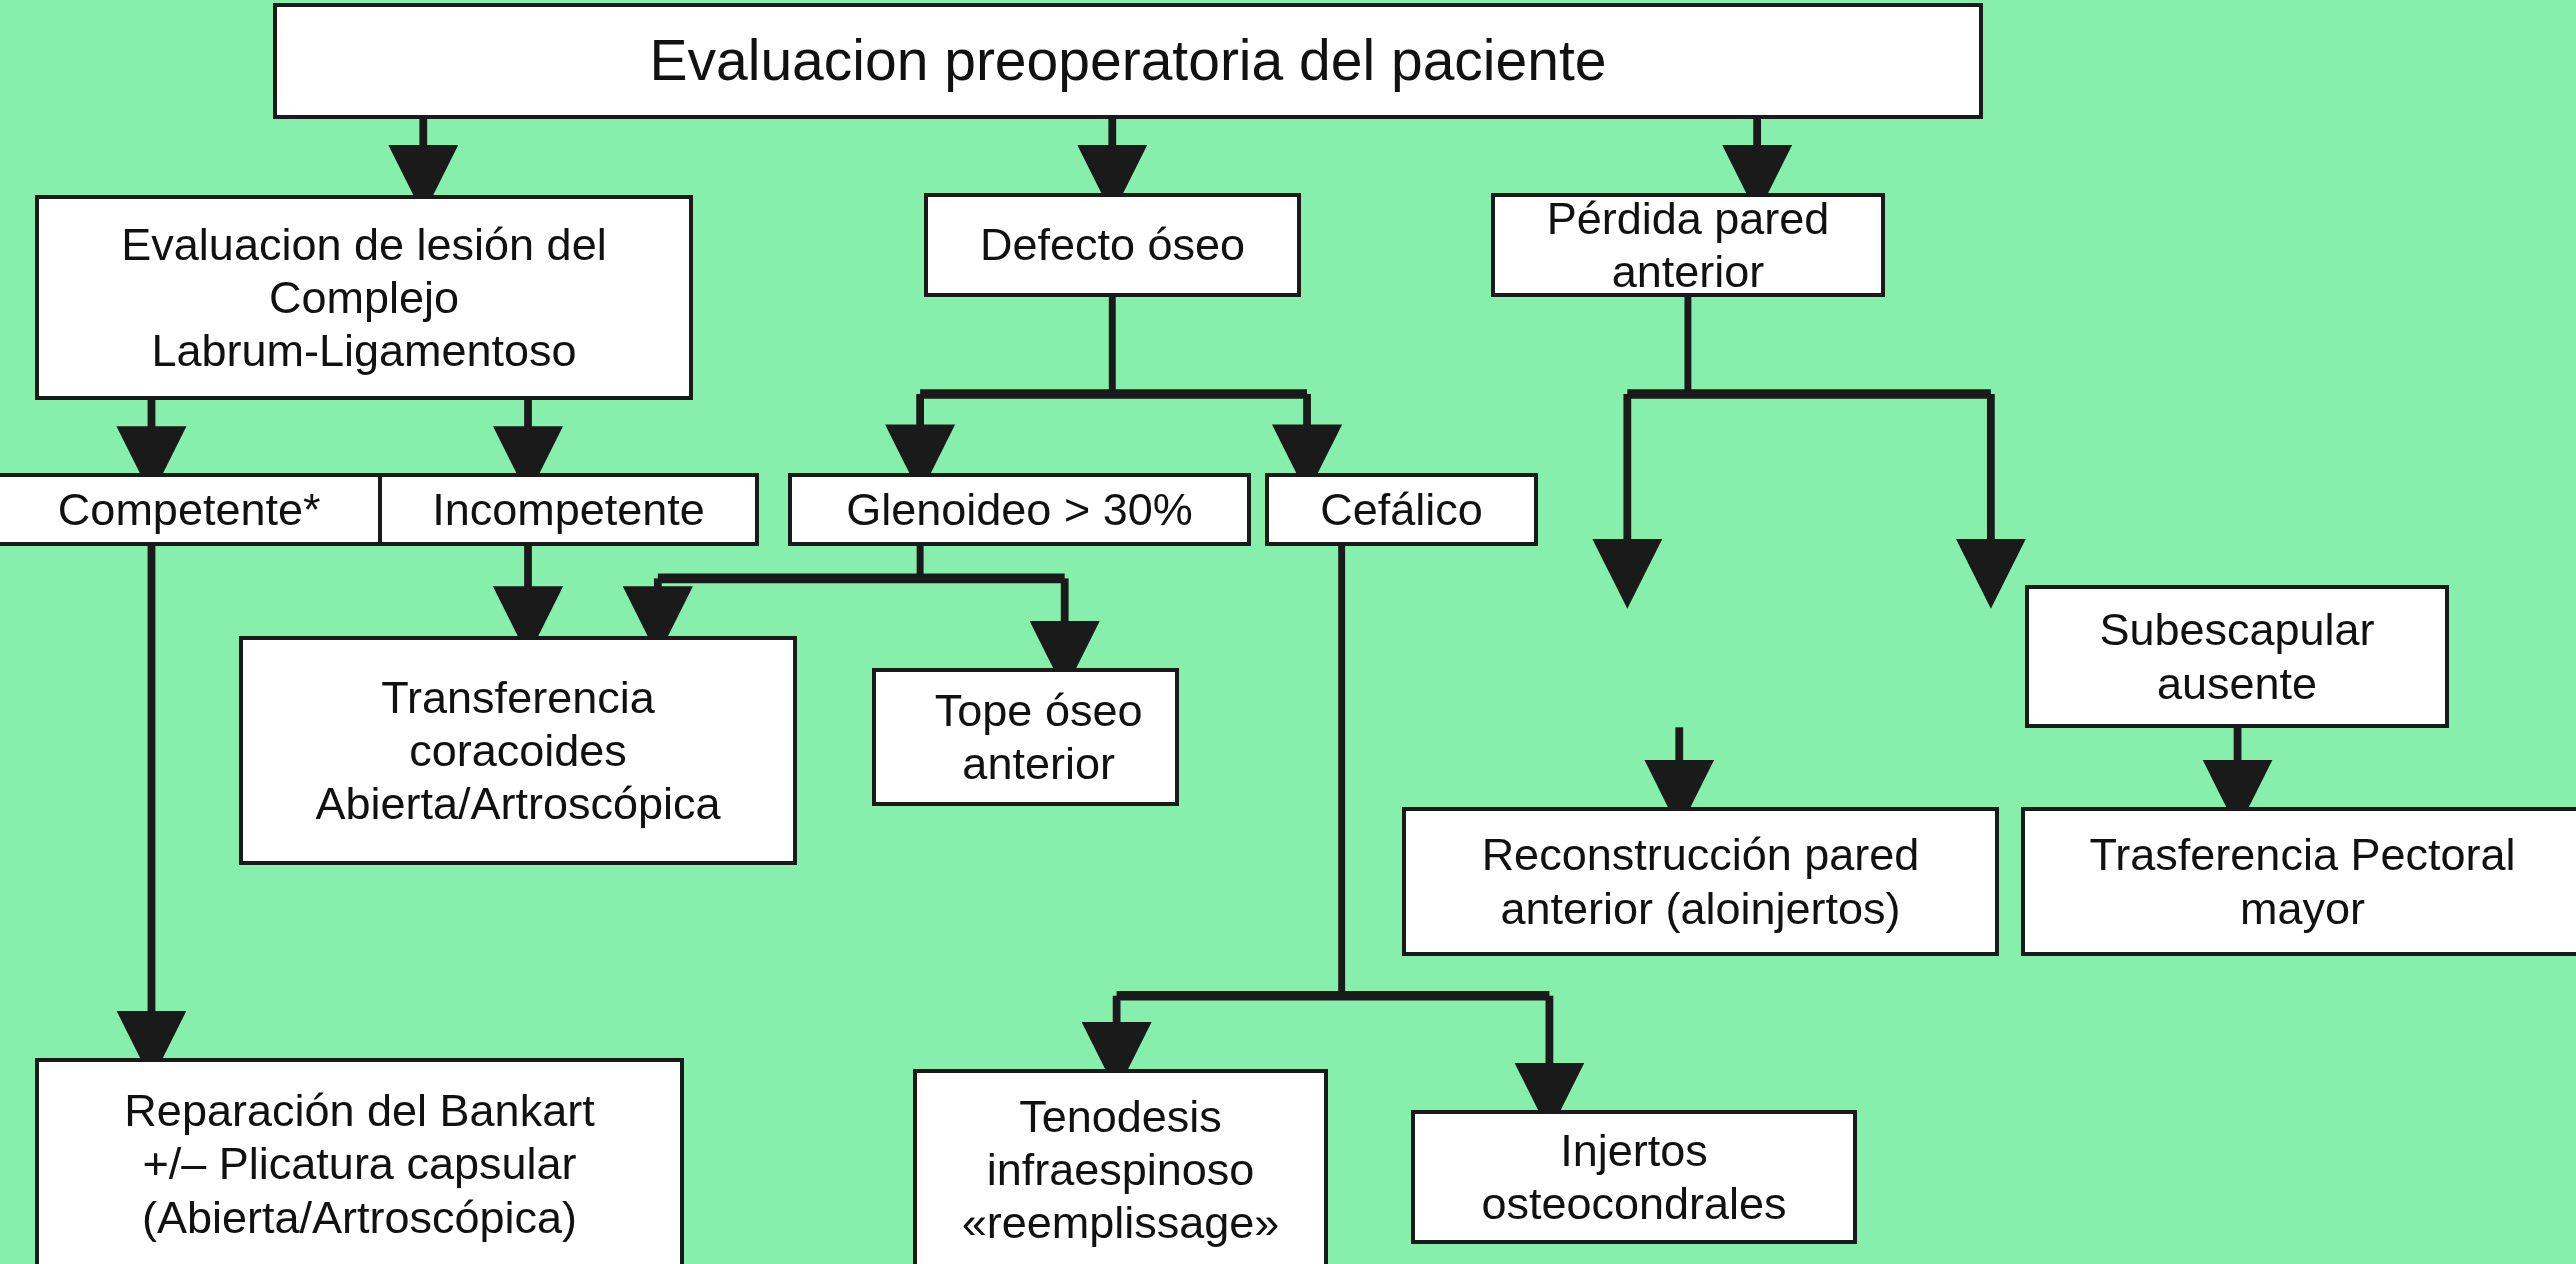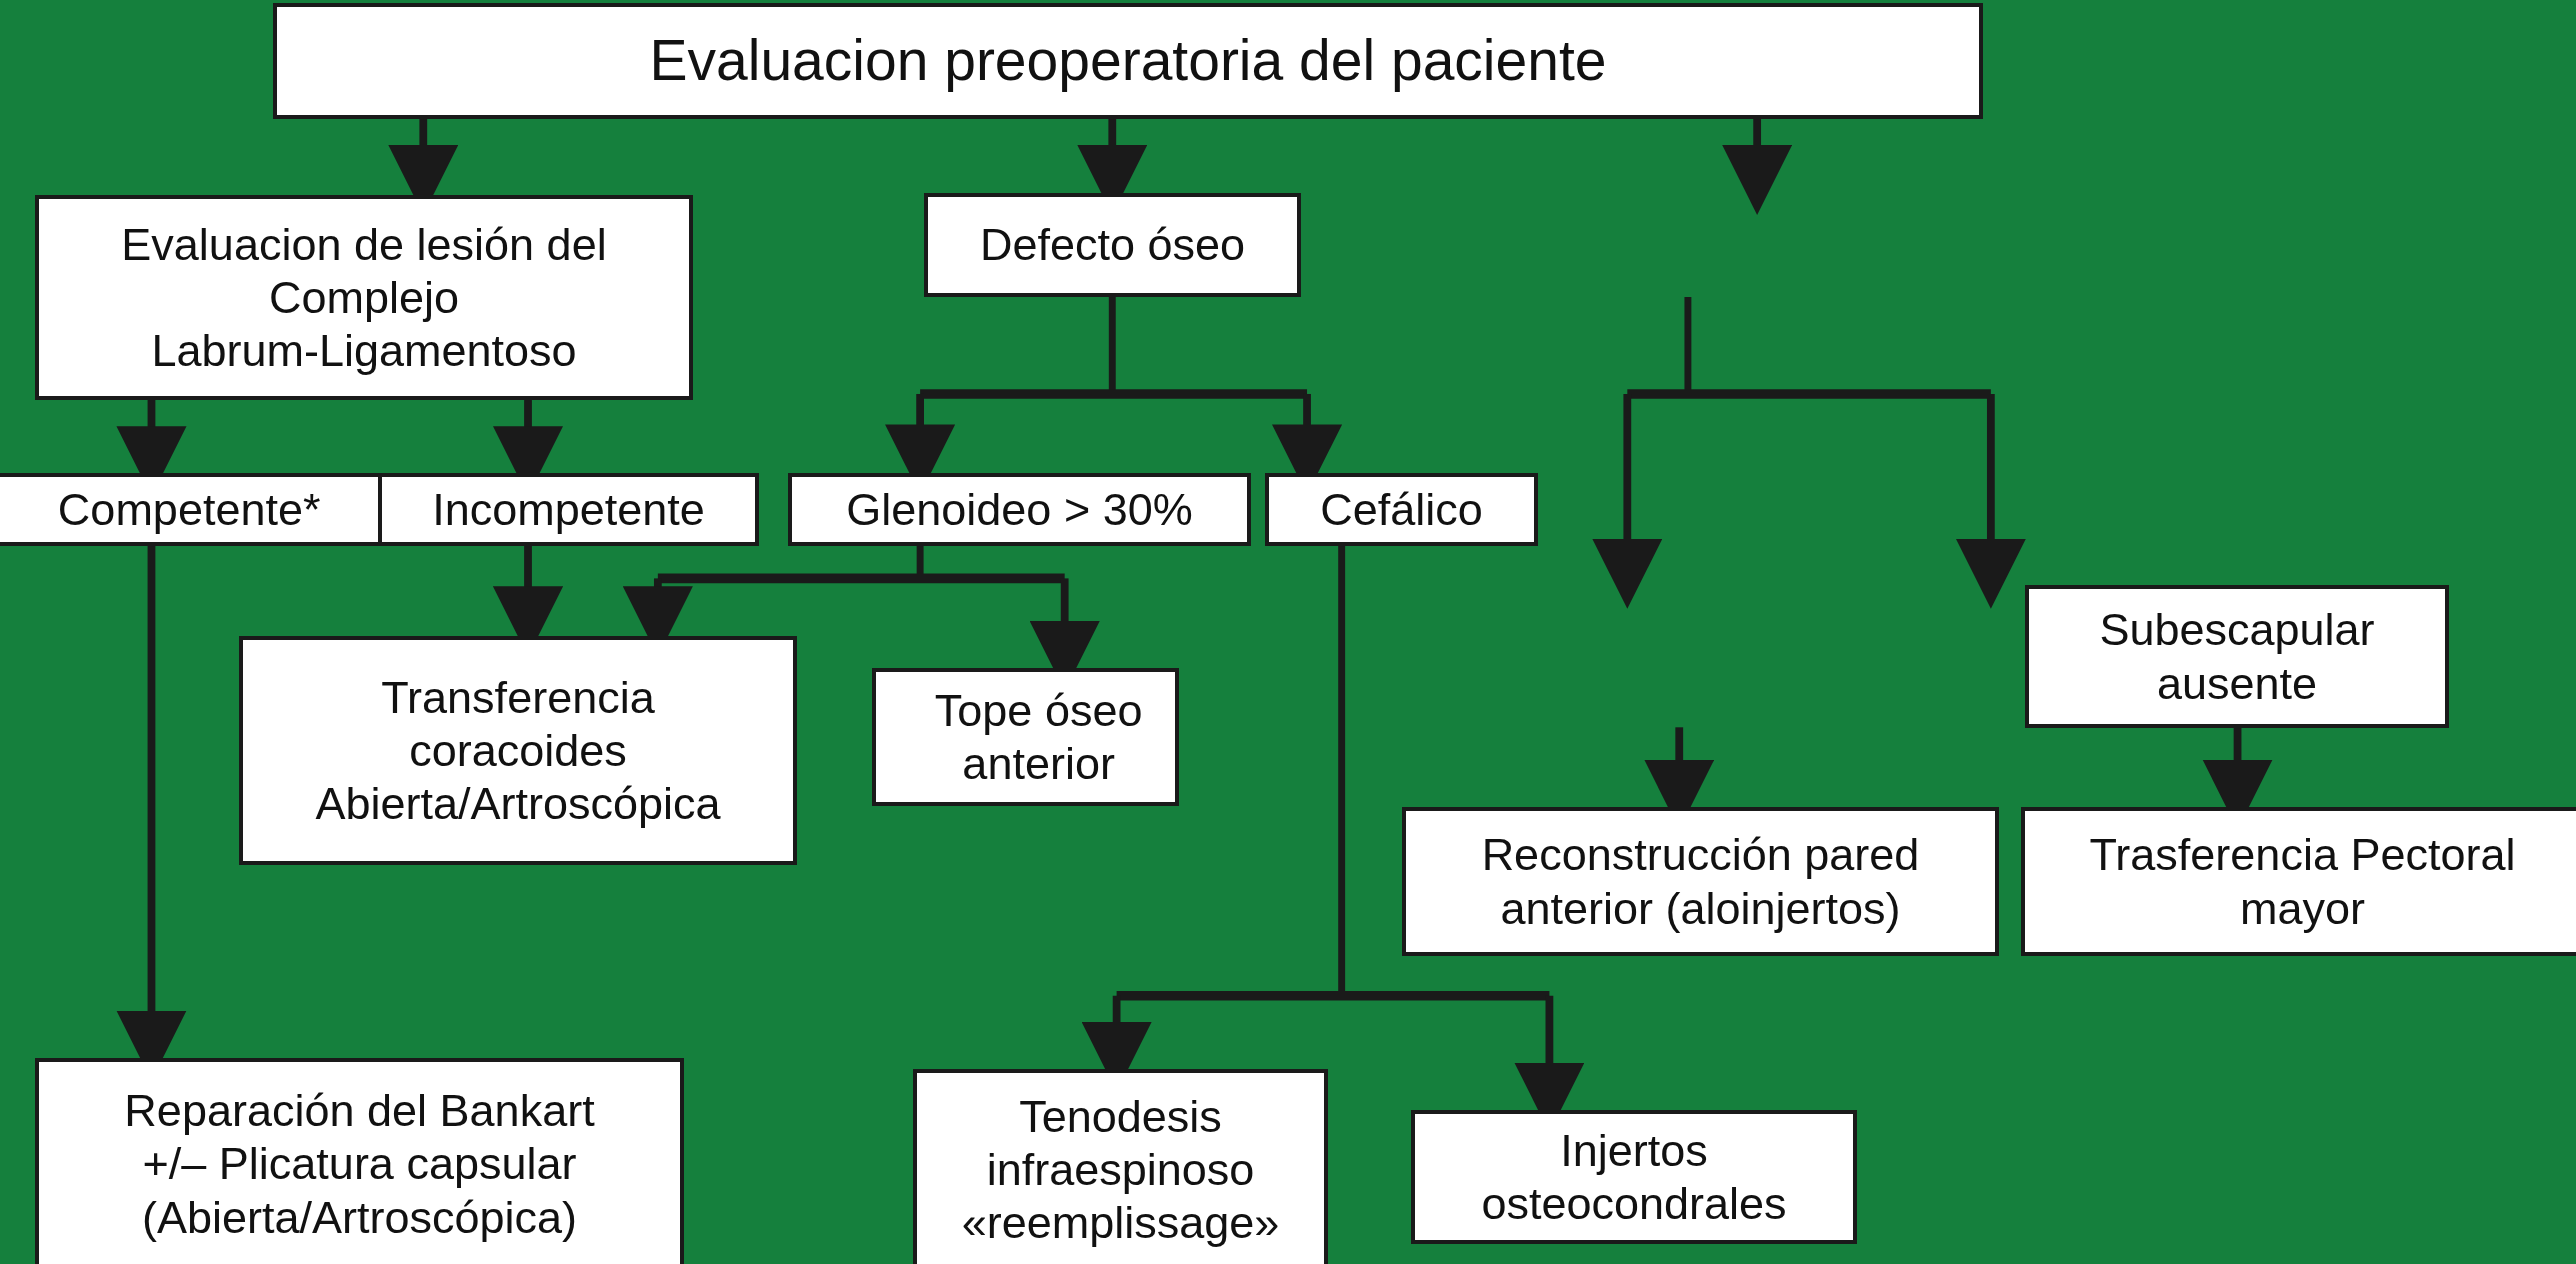--- a/index.html
+++ b/index.html
@@ -1,21 +1,21 @@
 <!DOCTYPE html>
 <html style="font-size:14px"><head>
 <meta charset="utf-8">
 <title>Flowchart</title>
 <style>
   html,body{margin:0;padding:0;background:#ffffff;}
   body{
     font-family:"Liberation Sans","DejaVu Sans",sans-serif;
     width:2576px;height:1265px;overflow:hidden;
   }
-  #stage{position:relative;width:2576px;height:1265px;background:#15803d;}
+  #stage{position:relative;width:2576px;height:1265px;background:#86efac;}
   svg.edges{position:absolute;left:0;top:0;width:2576px;height:1265px;}
   .node{
     position:absolute;
     box-sizing:border-box;
     background:#ffffff;
     border:4.3px solid #1a1a1a;
     display:flex;align-items:center;justify-content:center;
     text-align:center;
     color:#111111;
     line-height:1.18;
@@ -84,20 +84,23 @@
   <div class="node fs-lvl1" style="left:35px;top:195px;width:658px;height:205px;">
     <span class="txt">Evaluacion de lesión del
 Complejo
 Labrum-Ligamentoso</span>
   </div>
 
   <div class="node fs-lvl1" style="left:924px;top:193px;width:377px;height:104px;">
     <span class="txt">Defecto óseo</span>
   </div>
 
+  <div class="node fs-lvl1" style="left:1491px;top:193px;width:394px;height:104px;">
+    <span class="txt">Pérdida pared anterior</span>
+  </div>
 
   <div class="node fs-lvl2" style="left:-4.3px;top:473px;width:387px;height:73px;">
     <span class="txt">Competente*</span>
   </div>
 
   <div class="node fs-lvl2" style="left:378px;top:473px;width:381px;height:73px;">
     <span class="txt">Incompetente</span>
   </div>
 
   <div class="node fs-lvl2" style="left:788px;top:473px;width:463px;height:73px;">

